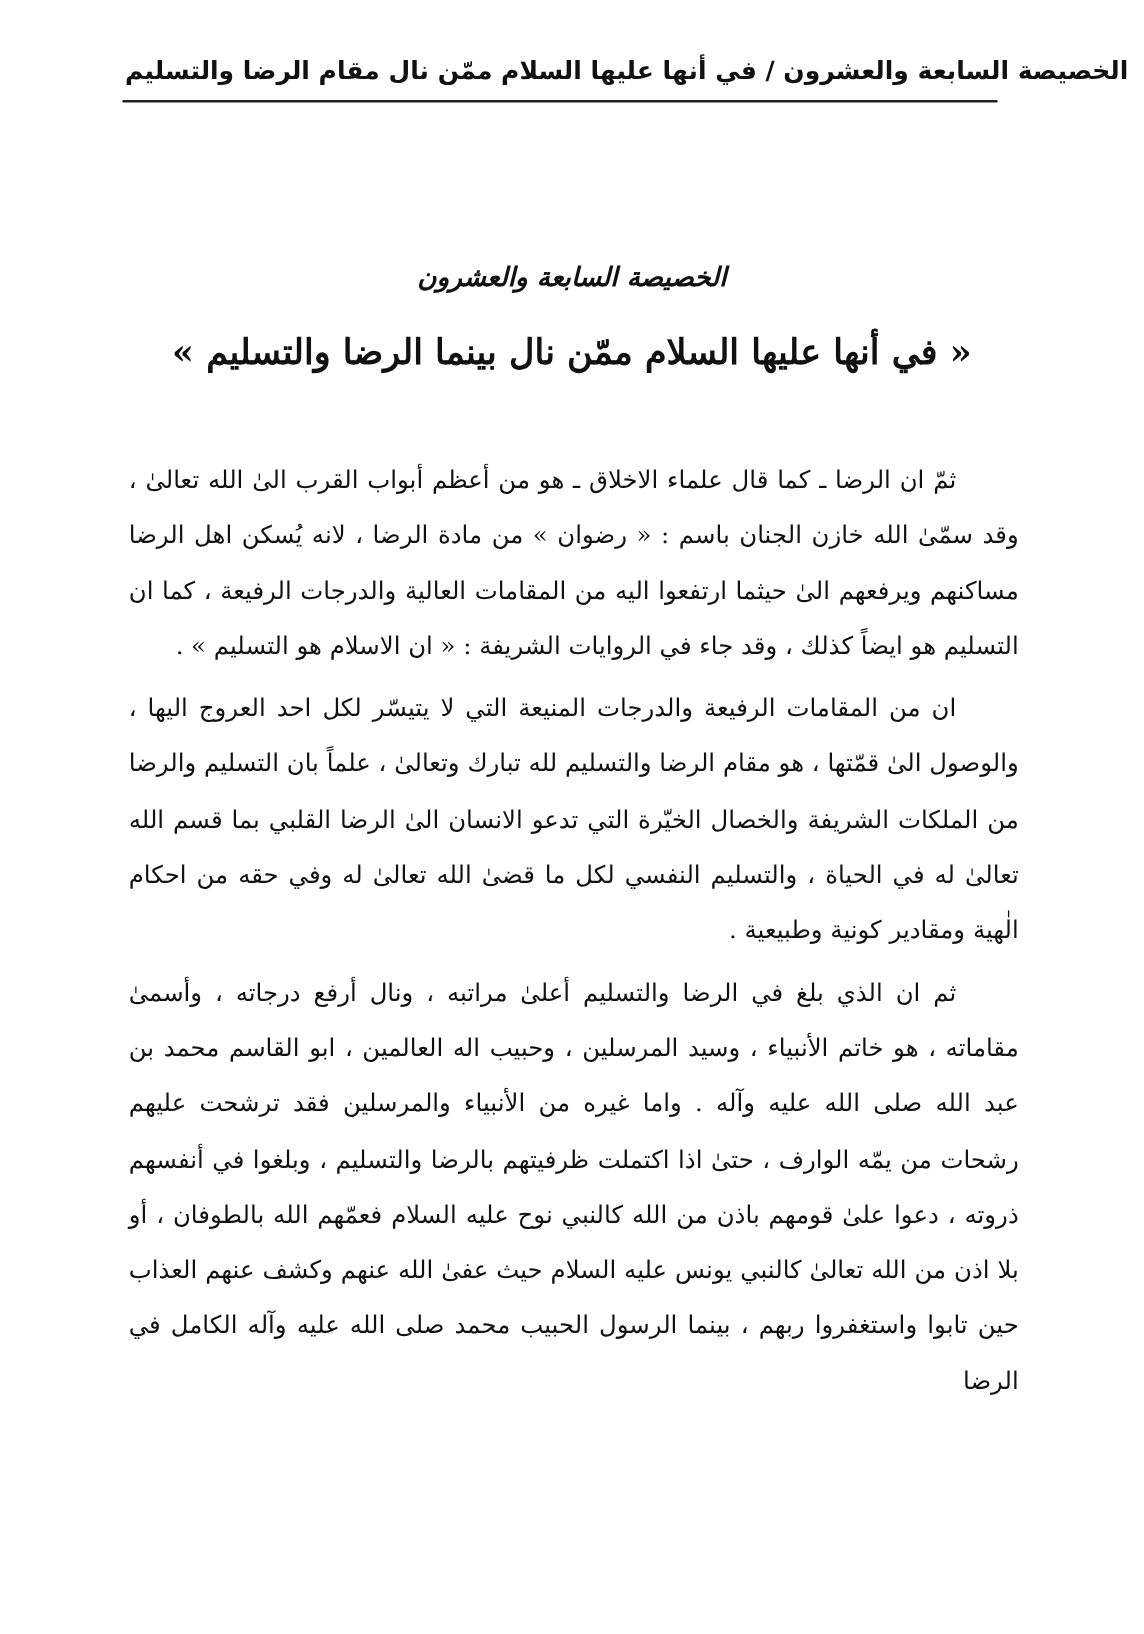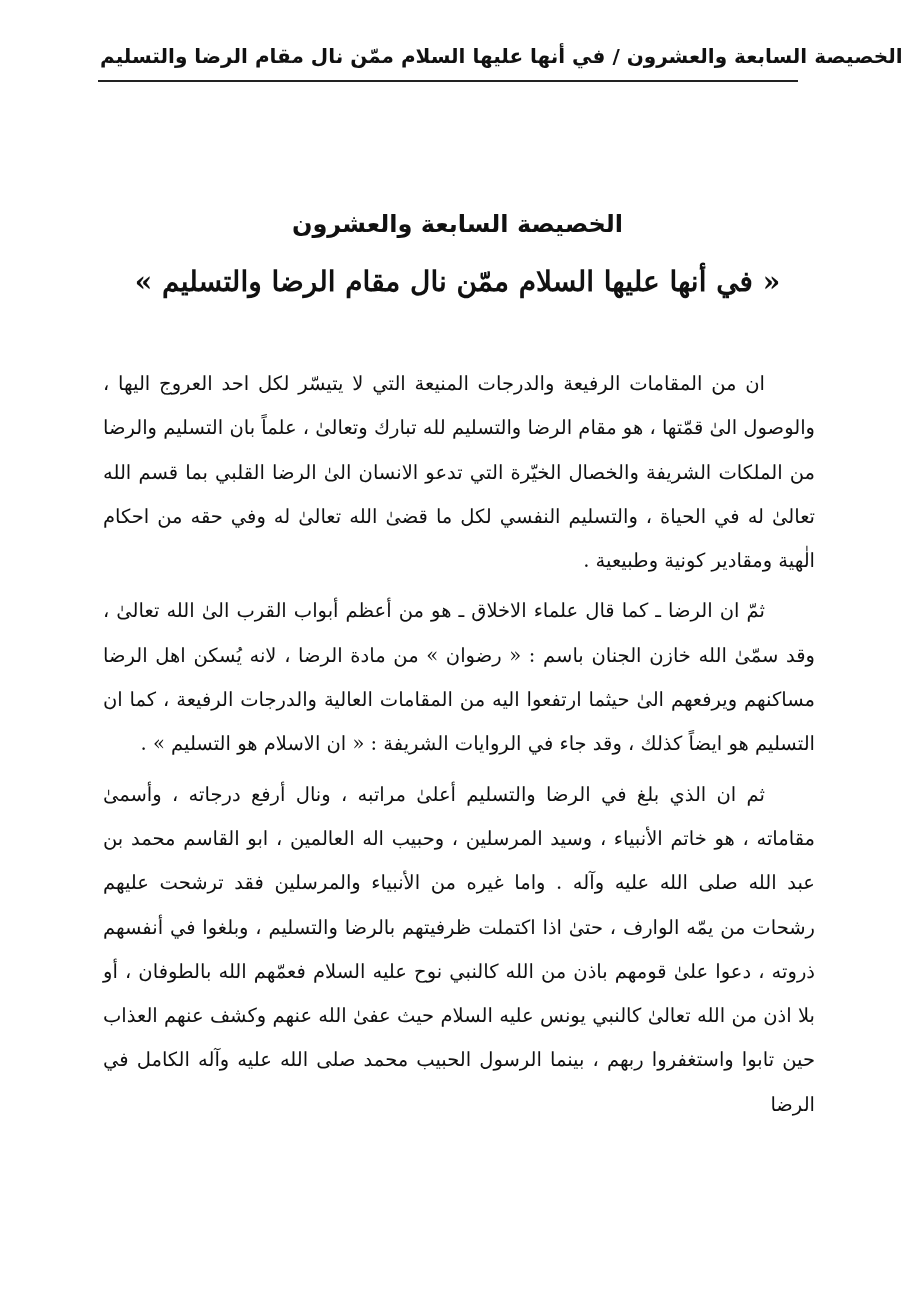--- a/index.html
+++ b/index.html
@@ -15,21 +15,21 @@
       font-family: "DejaVu Sans", sans-serif; font-weight: bold; font-size: 20px; white-space: nowrap;
     }
     .header-rule {
       position: absolute; left: 98px; top: 80px; width: 700px; height: 0;
       border-top: 2px solid #222;
     }
     .chapter-heading {
       position: absolute; left: 100px; width: 715px; text-align: center; direction: rtl;
     }
     .chapter-number {
-      top: 210px; font-family: "DejaVu Sans", sans-serif; font-weight: bold; font-size: 24px;
+      top: 210px; font-family: "DejaVu Sans", sans-serif; font-weight: bold; font-size: 21px; font-style: italic;
     }
     .chapter-title {
       top: 265px; font-family: "DejaVu Serif", serif; font-weight: bold; font-size: 28px;
     }
     .body-text {
       position: absolute; left: 103px; top: 362px; width: 712px;
       direction: rtl; text-align: justify;
       font-family: "DejaVu Serif", serif; font-size: 19.5px; line-height: 44.3px;
     }
     .paragraph { margin: 0; text-indent: 50px; }
@@ -38,19 +38,19 @@
 </head>
 <body>
 
 <div class="header">
   <span class="header-title">الخصيصة السابعة والعشرون / في أنها عليها السلام ممّن نال مقام الرضا والتسليم</span>
 
 </div>
 <div class="header-rule"></div>
 
 <div class="chapter-heading chapter-number">الخصيصة السابعة والعشرون</div>
-<div class="chapter-heading chapter-title">« في أنها عليها السلام ممّن نال مقام الرضا والتسليم »</div>
+<div class="chapter-heading chapter-title">« في أنها عليها السلام ممّن نال بينما الرضا والتسليم »</div>
 
 <div class="body-text">
+  <p class="paragraph">ثمّ ان الرضا ـ كما قال علماء الاخلاق ـ هو من أعظم أبواب القرب الىٰ الله تعالىٰ ، وقد سمّىٰ الله خازن الجنان باسم : « رضوان » من مادة الرضا ، لانه يُسكن اهل الرضا مساكنهم ويرفعهم الىٰ حيثما ارتفعوا اليه من المقامات العالية والدرجات الرفيعة ، كما ان التسليم هو ايضاً كذلك ، وقد جاء في الروايات الشريفة : « ان الاسلام هو التسليم » .</p>
   <p class="paragraph">ان من المقامات الرفيعة والدرجات المنيعة التي لا يتيسّر لكل احد العروج اليها ، والوصول الىٰ قمّتها ، هو مقام الرضا والتسليم لله تبارك وتعالىٰ ، علماً بان التسليم والرضا من الملكات الشريفة والخصال الخيّرة التي تدعو الانسان الىٰ الرضا القلبي بما قسم الله تعالىٰ له في الحياة ، والتسليم النفسي لكل ما قضىٰ الله تعالىٰ له وفي حقه من احكام الٰهية ومقادير كونية وطبيعية .</p>
-  <p class="paragraph">ثمّ ان الرضا ـ كما قال علماء الاخلاق ـ هو من أعظم أبواب القرب الىٰ الله تعالىٰ ، وقد سمّىٰ الله خازن الجنان باسم : « رضوان » من مادة الرضا ، لانه يُسكن اهل الرضا مساكنهم ويرفعهم الىٰ حيثما ارتفعوا اليه من المقامات العالية والدرجات الرفيعة ، كما ان التسليم هو ايضاً كذلك ، وقد جاء في الروايات الشريفة : « ان الاسلام هو التسليم » .</p>
   <p class="paragraph">ثم ان الذي بلغ في الرضا والتسليم أعلىٰ مراتبه ، ونال أرفع درجاته ، وأسمىٰ مقاماته ، هو خاتم الأنبياء ، وسيد المرسلين ، وحبيب اله العالمين ، ابو القاسم محمد بن عبد الله صلى الله عليه وآله . واما غيره من الأنبياء والمرسلين فقد ترشحت عليهم رشحات من يمّه الوارف ، حتىٰ اذا اكتملت ظرفيتهم بالرضا والتسليم ، وبلغوا في أنفسهم ذروته ، دعوا علىٰ قومهم باذن من الله كالنبي نوح عليه السلام فعمّهم الله بالطوفان ، أو بلا اذن من الله تعالىٰ كالنبي يونس عليه السلام حيث عفىٰ الله عنهم وكشف عنهم العذاب حين تابوا واستغفروا ربهم ، بينما الرسول الحبيب محمد صلى الله عليه وآله الكامل في الرضا</p>
 </div>
 
 </body></html>

